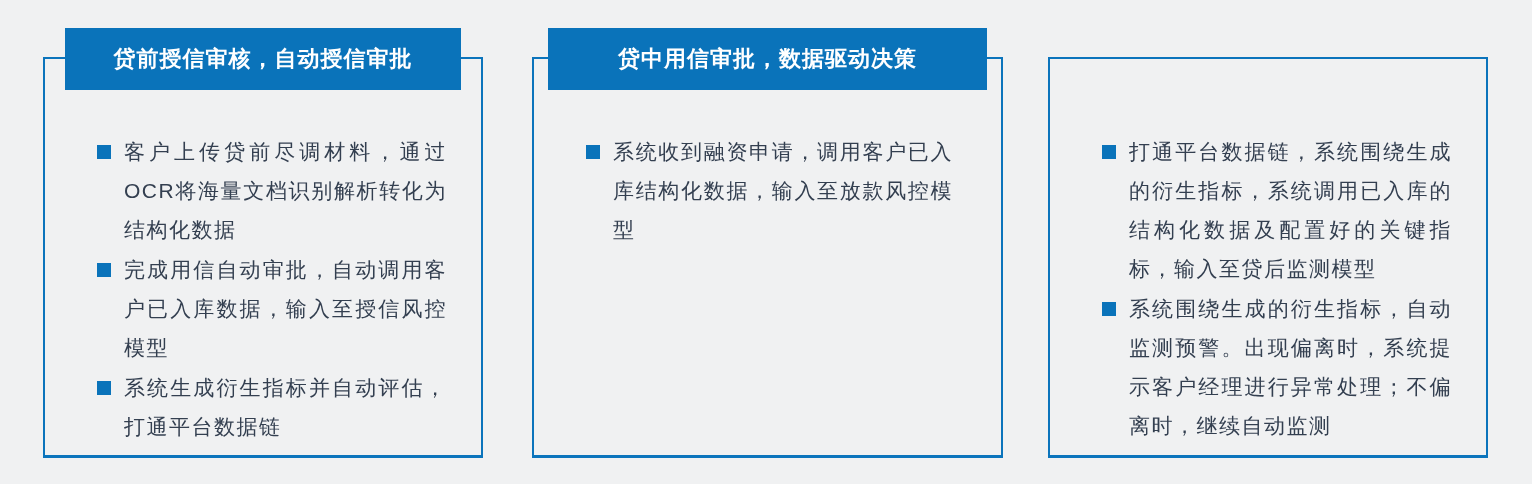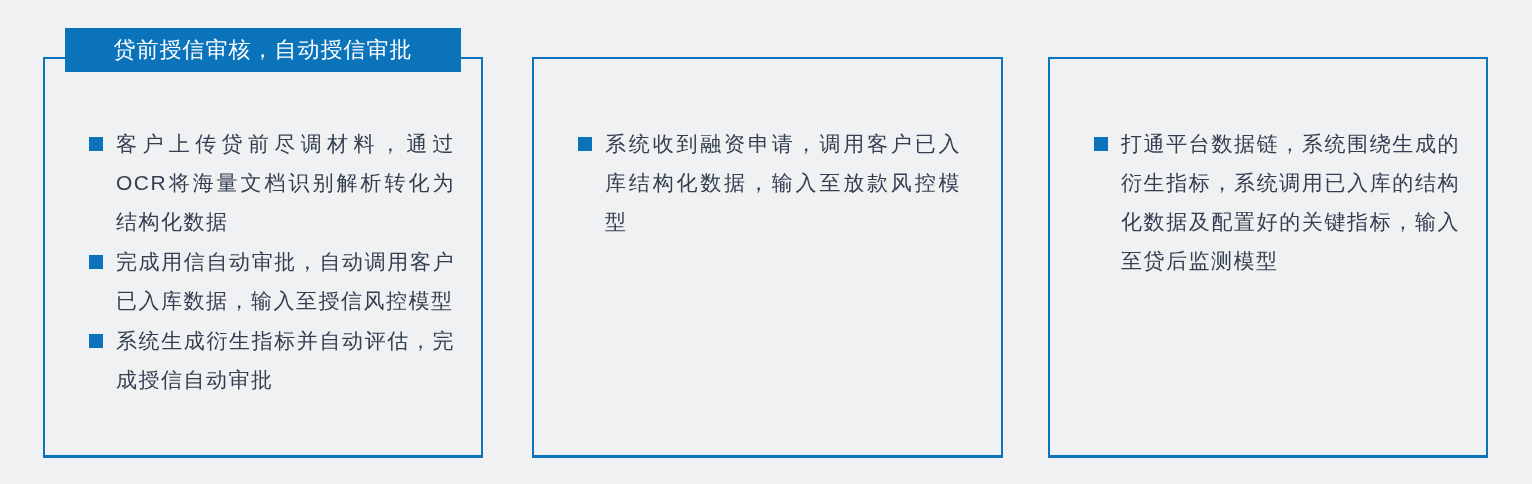--- a/index.html
+++ b/index.html
@@ -27,38 +27,38 @@
     border-bottom-width: 3px;
     background: transparent;
   }
   .panel-1 { left: 43px;   width: 440px; }
   .panel-2 { left: 532px;  width: 471px; }
   .panel-3 { left: 1048px; width: 440px; }
 
   .panel-header {
     position: absolute;
     top: -31px;
-    height: 44px;
+    height: 62px;
     left: 20px;
     right: 20px;
     background: var(--accent);
     color: var(--header-text);
     font-size: 22px;
-    font-weight: normal;
+    font-weight: bold;
     letter-spacing: 1px;
     display: flex;
     align-items: center;
     justify-content: center;
     white-space: nowrap;
   }
   .panel-2 .panel-header { left: 14px; right: 14px; }
 
   .panel-bullets {
     list-style: none;
-    margin: 0;
+    margin: 8px;
     padding: 65px 26px 0 44px;
   }
   .panel-2 .panel-bullets { padding-right: 40px; }
 
   .bullet-item {
     display: flex;
     align-items: flex-start;
     margin: 0 0 1px 0;
   }
   .bullet-square {
@@ -89,36 +89,41 @@
         <li class="bullet-item">
           <span class="bullet-square"></span>
           <span class="bullet-text">客户上传贷前尽调材料，通过OCR将海量文档识别解析转化为结构化数据</span>
         </li>
         <li class="bullet-item">
           <span class="bullet-square"></span>
           <span class="bullet-text">完成用信自动审批，自动调用客户已入库数据，输入至授信风控模型</span>
         </li>
         <li class="bullet-item">
           <span class="bullet-square"></span>
-          <span class="bullet-text">系统生成衍生指标并自动评估，完成授信自动审批</span>
+          <span class="bullet-text">系统生成衍生指标并自动评估，打通平台数据链</span>
         </li>
       </ul>
   </section>
 
   <section class="panel panel-2">
+    <div class="panel-header">贷中用信审批，数据驱动决策</div>
     <ul class="panel-bullets">
         <li class="bullet-item">
           <span class="bullet-square"></span>
           <span class="bullet-text">系统收到融资申请，调用客户已入库结构化数据，输入至放款风控模型</span>
         </li>
       </ul>
   </section>
 
   <section class="panel panel-3">
     <ul class="panel-bullets">
         <li class="bullet-item">
           <span class="bullet-square"></span>
           <span class="bullet-text">打通平台数据链，系统围绕生成的衍生指标，系统调用已入库的结构化数据及配置好的关键指标，输入至贷后监测模型</span>
         </li>
+        <li class="bullet-item">
+          <span class="bullet-square"></span>
+          <span class="bullet-text">系统围绕生成的衍生指标，自动监测预警。出现偏离时，系统提示客户经理进行异常处理；不偏离时，继续自动监测</span>
+        </li>
       </ul>
   </section>
 
 </div>
 
 </body></html>

